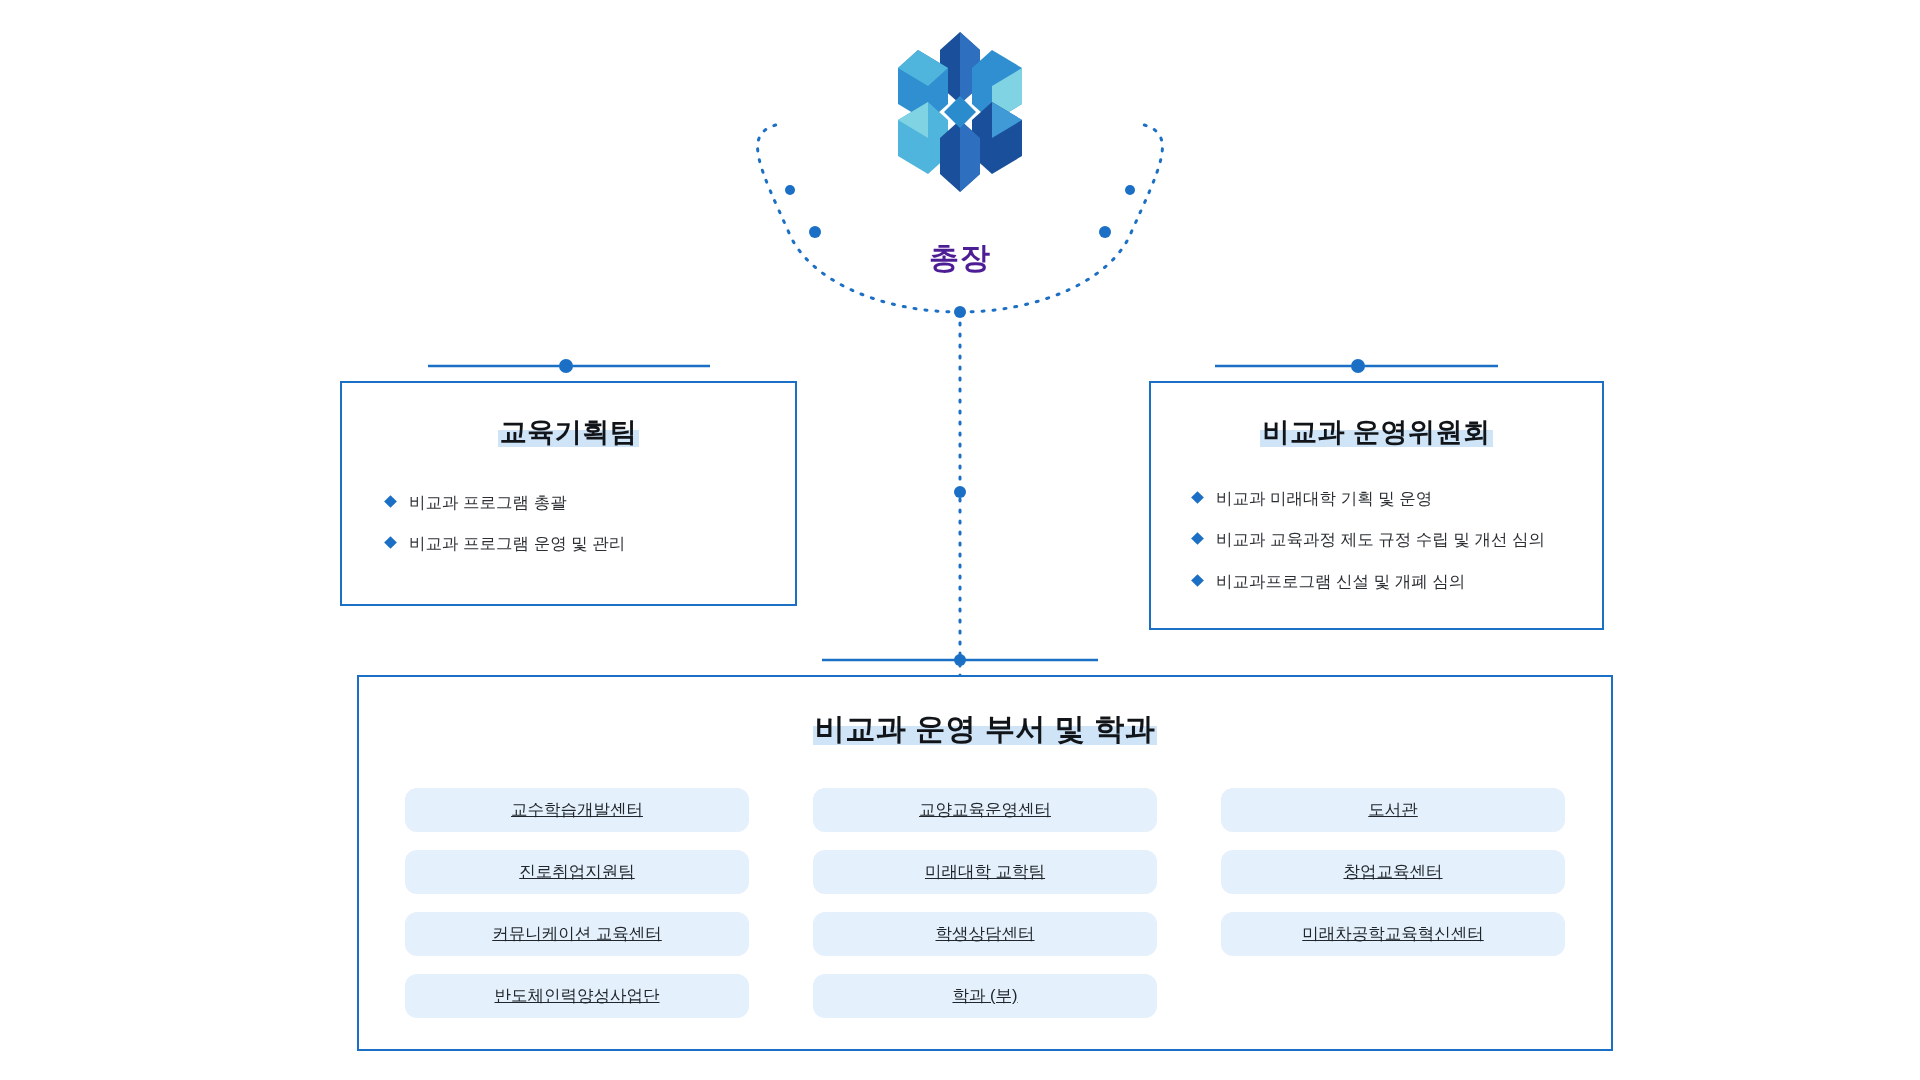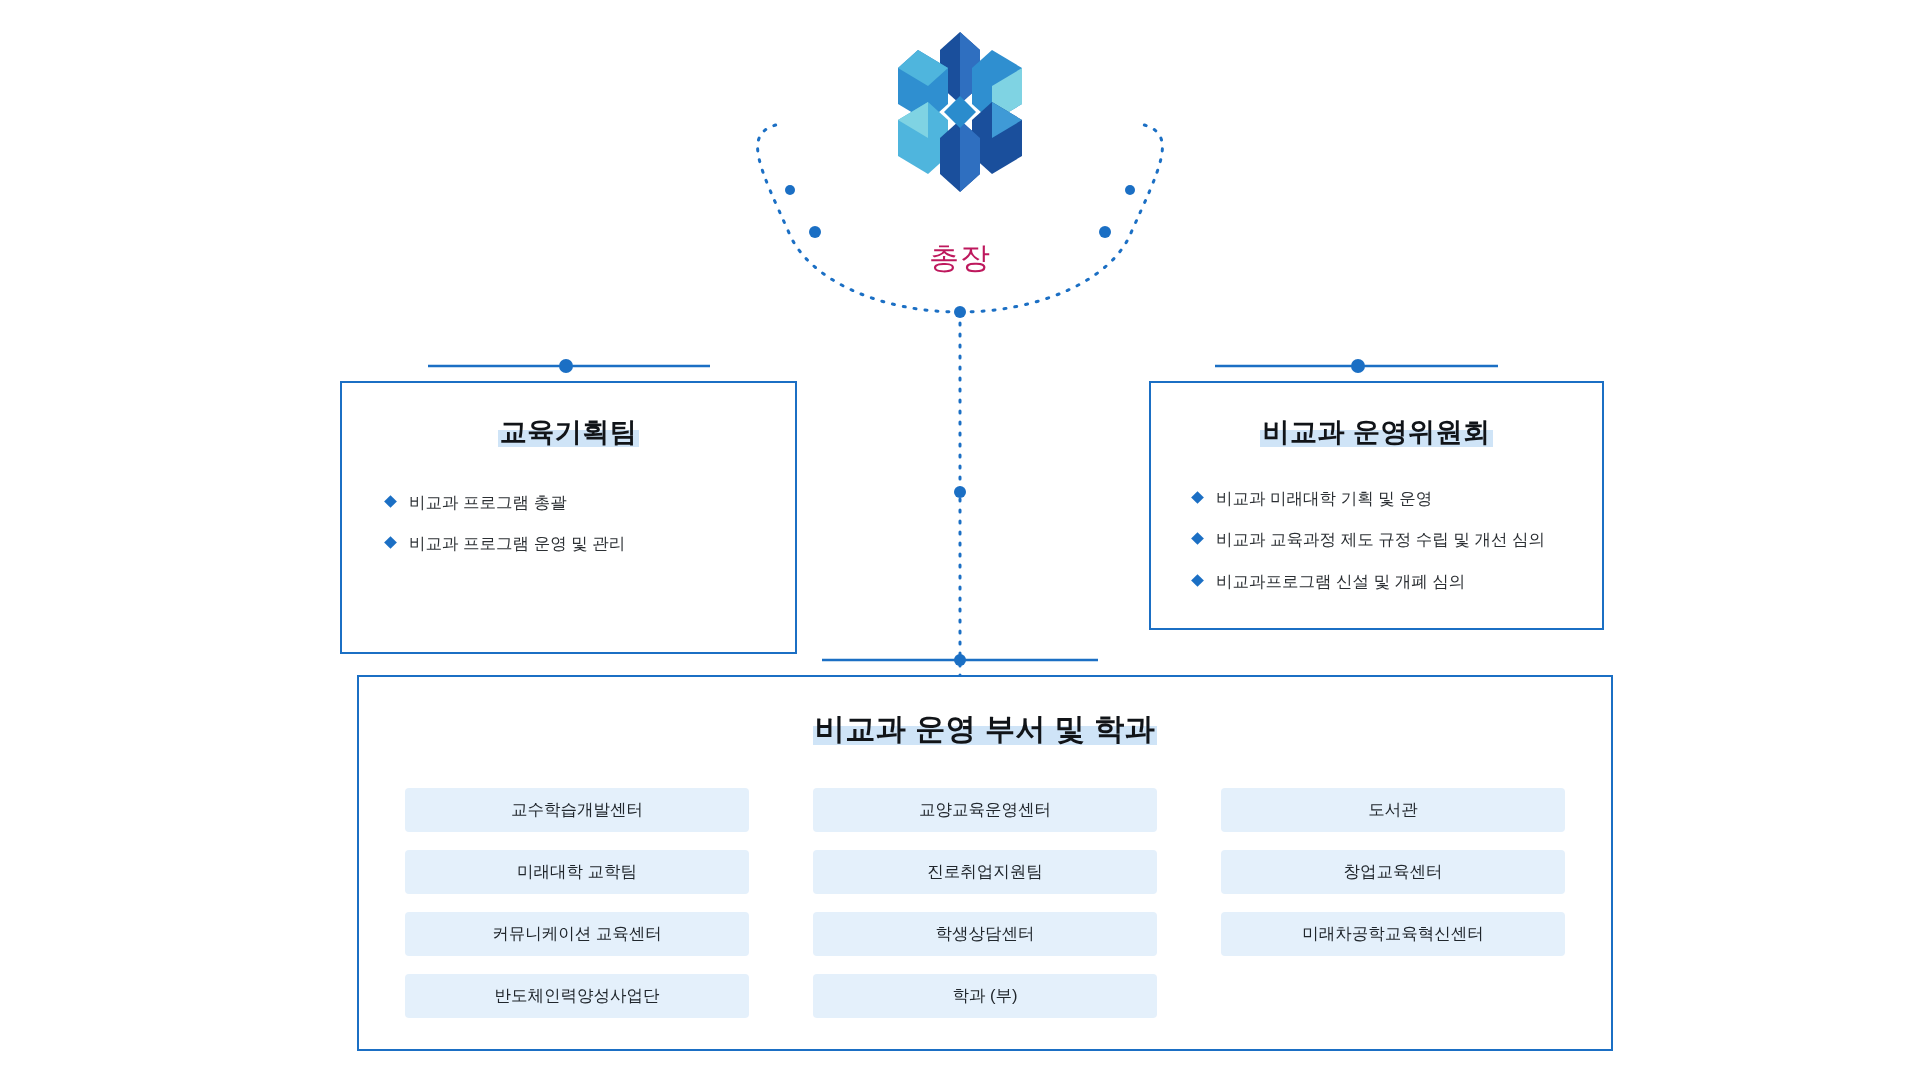--- a/index.html
+++ b/index.html
@@ -37,23 +37,23 @@
     height: 168px;
   }
   
   .president {
     position: absolute;
     left: 860px;
     top: 238px;
     width: 200px;
     text-align: center;
     font-size: 30px;
-    font-weight: normal;
+    font-weight: bold;
     letter-spacing: 1px;
-    color: #be185d;
+    color: #4c1d95;
   }
   
   .box {
     position: absolute;
     border: 2px solid #1b6fc4;
     background: #ffffff;
     box-sizing: border-box;
   }
   .box-title {
     text-align: center;
@@ -85,21 +85,21 @@
     height: 9px;
     background: #1b6fc4;
     transform: rotate(45deg);
     margin: 5px 14px 0 0;
   }
   
   #box-edu-plan {
     left: 340px;
     top: 381px;
     width: 457px;
-    height: 273px;
+    height: 225px;
   }
   #box-edu-plan .box-title { margin-top: 31px; }
   #box-edu-plan .bullets { margin: 42px 0 16px 44px; }
   
   #box-committee {
     left: 1133px;
     top: 381px;
     width: 455px;
     height: 249px;
     margin-left: 16px;
@@ -123,26 +123,27 @@
     width: 1160px;
     display: grid;
     grid-template-columns: repeat(3, 344px);
     column-gap: 64px;
     row-gap: 18px;
     justify-content: center;
   }
   .dept-chip {
     height: 44px;
     background: #e4f0fb;
-    border-radius: 4px;
+    border-radius: 12px;
     display: flex;
     align-items: center;
     justify-content: center;
     font-size: 16.5px;
     color: #20262c;
+    text-decoration: underline;
   }
 </style>
 </head>
 <body>
 
 <div class="canvas">
 
   <svg class="wires" viewBox="0 0 1920 1080">
     <g fill="none" stroke="#1b6fc4" stroke-width="3" stroke-linecap="round" stroke-dasharray="2 9">
 
@@ -235,22 +236,22 @@
 
   <div class="box" id="box-departments">
     <div class="box-title">
       <span class="hl">비교과 운영 부서 및 학과</span>
     </div>
     <div class="dept-grid">
       <div class="dept-chip">교수학습개발센터</div>
       <div class="dept-chip">교양교육운영센터</div>
 
       <div class="dept-chip">도서관</div>
+      <div class="dept-chip">진로취업지원팀</div>
       <div class="dept-chip">미래대학 교학팀</div>
-      <div class="dept-chip">진로취업지원팀</div>
 
       <div class="dept-chip">창업교육센터</div>
       <div class="dept-chip">커뮤니케이션 교육센터</div>
       <div class="dept-chip">학생상담센터</div>
 
       <div class="dept-chip">미래차공학교육혁신센터</div>
       <div class="dept-chip">반도체인력양성사업단</div>
       <div class="dept-chip">학과 (부)</div>
     </div>
   </div>

